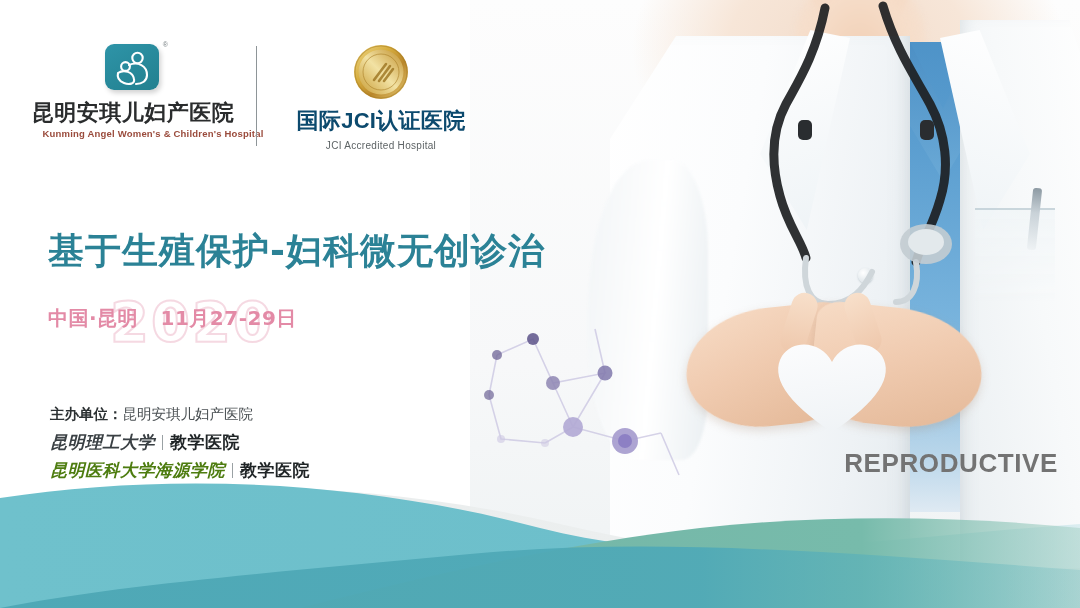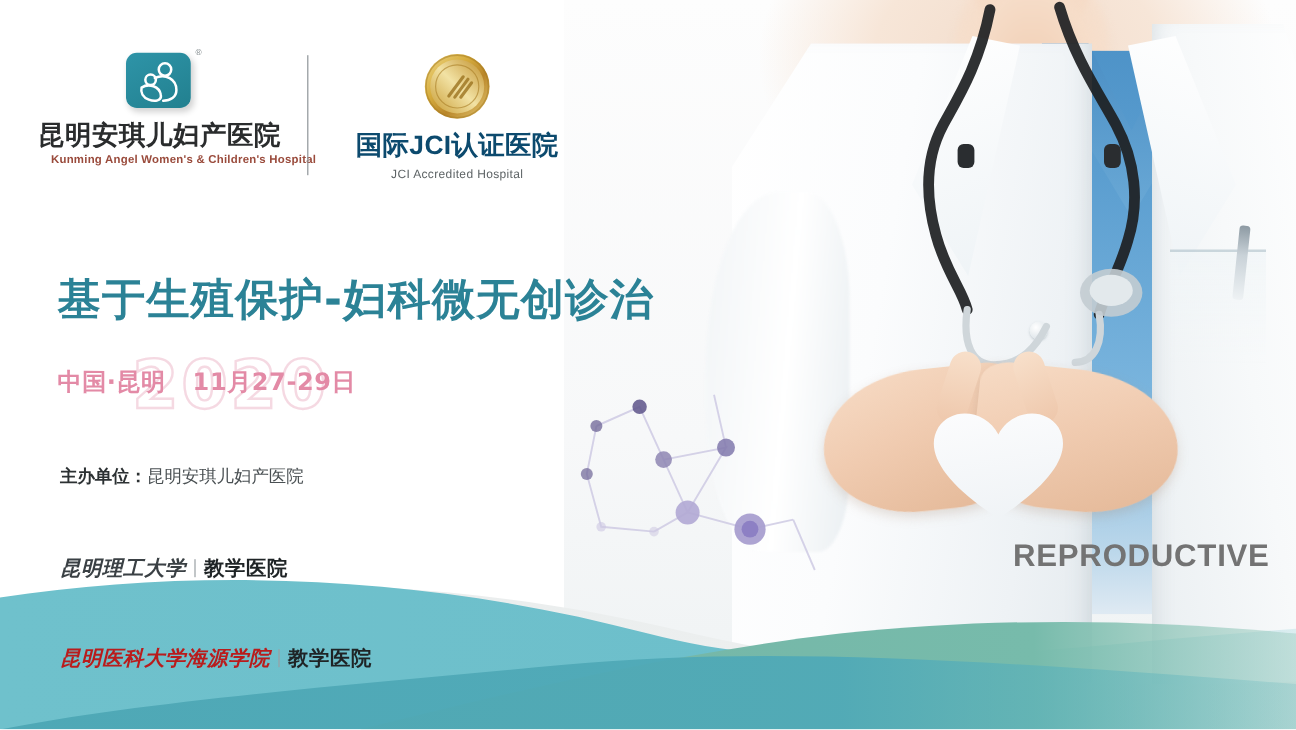--- a/index.html
+++ b/index.html
@@ -203,35 +203,35 @@
     font-family:"DejaVu Sans","Liberation Sans",sans-serif;
   }
   .date-line{
     position:absolute; left:0; top:8px;
     font-size:20px; font-weight:700; color:#e38aa6;
     letter-spacing:.5px; white-space:nowrap;
     font-family:"DejaVu Sans","Liberation Sans",sans-serif;
   }
 
   
-  .org-zone{ position:absolute; left:50px; top:388px; }
+  .org-zone{ position:absolute; left:50px; top:404px; }
   .org-main{
     font-size:14.5px; color:#3c4245; white-space:nowrap; line-height:1.5;
   }
   .org-main b{ font-weight:700; color:#2c3133; }
   .org-main .val{ color:#4a5053; }
   .org-row{
     display:flex; align-items:baseline; margin-top:5px; white-space:nowrap;
   }
   .org-cal{
     font-family:"DejaVu Serif","Liberation Serif",serif;
     font-style:italic; font-weight:700;
-    color:#3a4044; font-size:17px; letter-spacing:.5px;margin-top:47px;
-  }
-  .org-cal.red{ color:#b91c1c;text-align:center; }
+    color:#3a4044; font-size:17px; letter-spacing:.5px;
+  }
+  .org-cal.red{ color:#4d7c0f;text-align:center; }
   .org-bar{
     display:inline-block; width:1px; height:15px; background:#9aa1a4;
     margin:0 7px; position:relative; top:2px;
   }
   .org-tag{
     font-family:"DejaVu Serif","Liberation Serif",serif;
     font-weight:700; font-size:17px; color:#1f2426; letter-spacing:.5px;
   }
 
   

